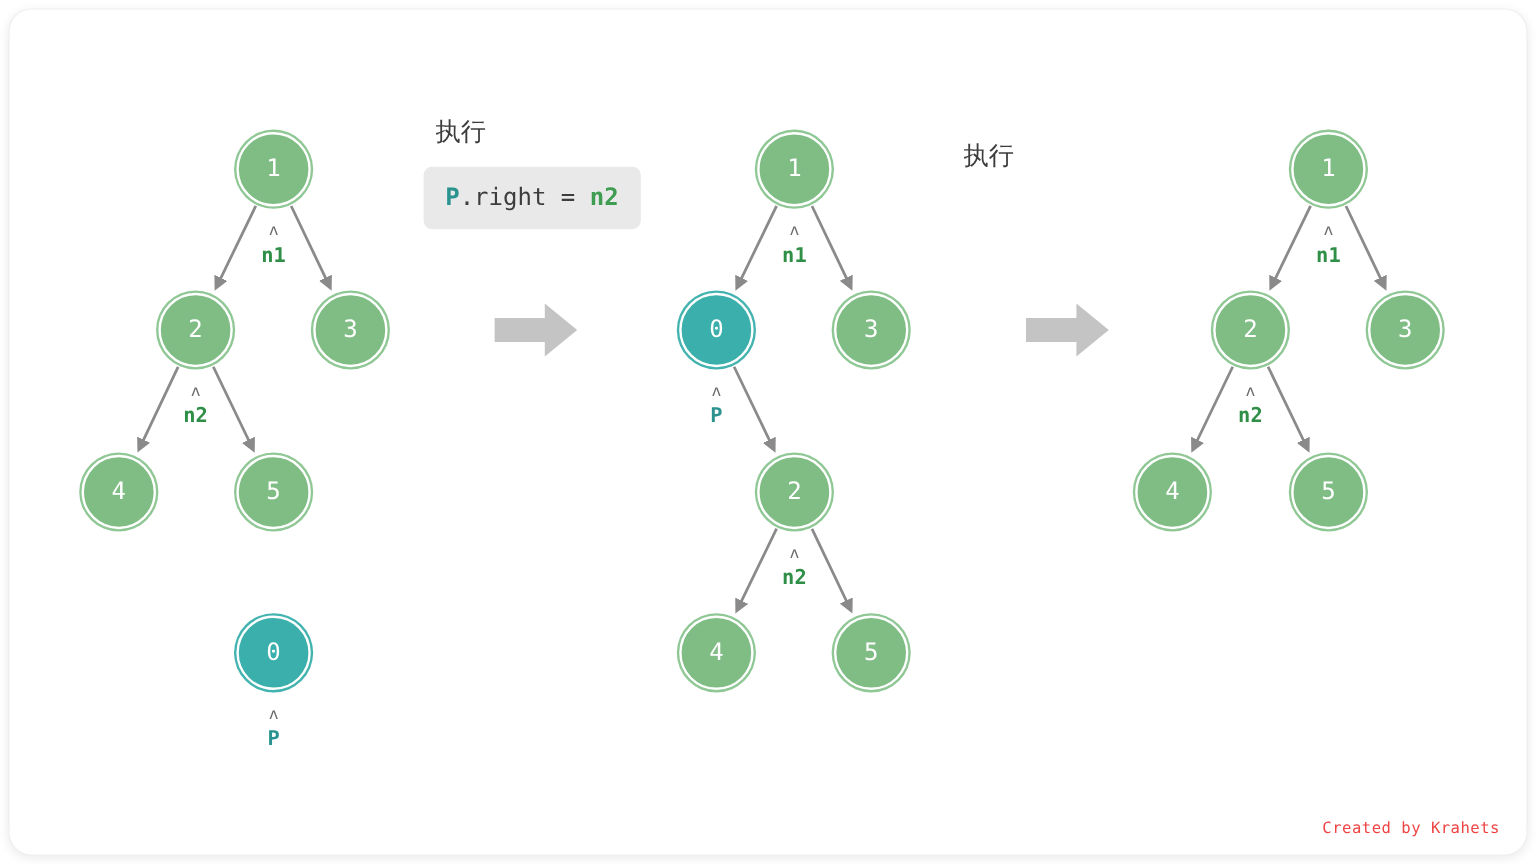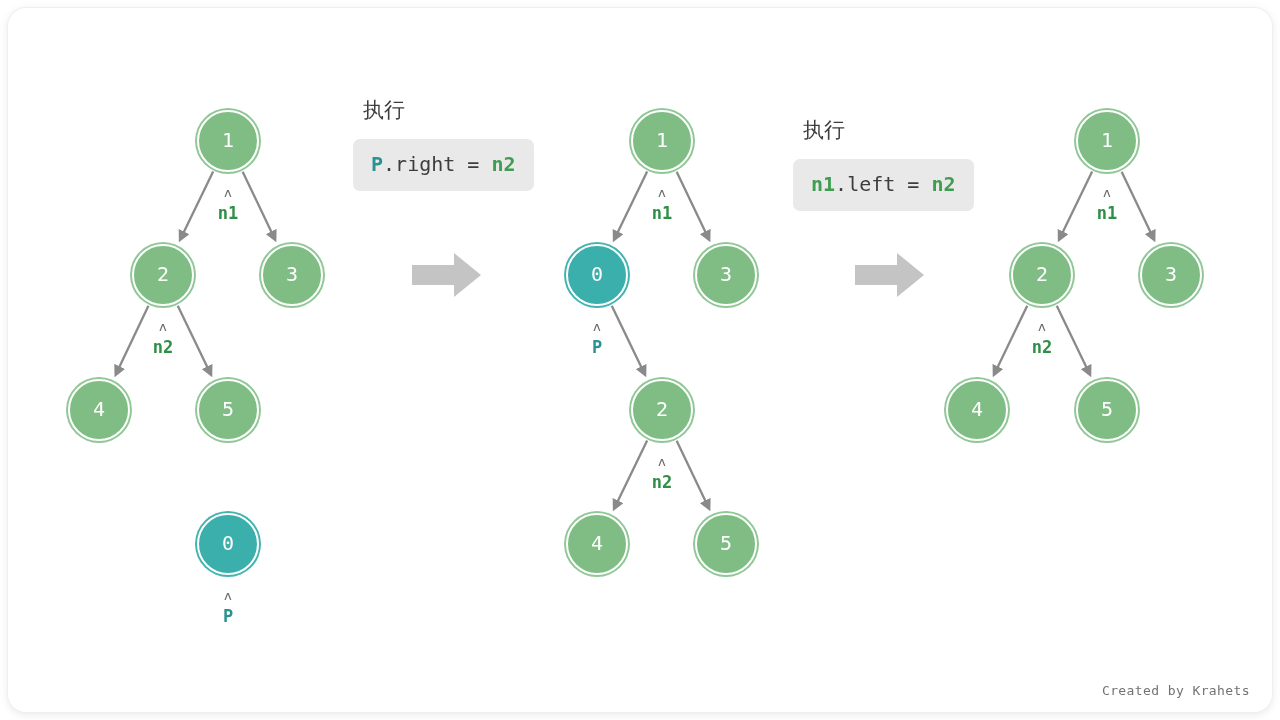--- a/index.html
+++ b/index.html
@@ -119,21 +119,21 @@
   
   .big-arrow { position: absolute; }
 
   
   .credit {
     position: absolute;
     right: 30px;
     bottom: 22px;
     font-family: "DejaVu Sans Mono", "Liberation Mono", monospace;
     font-size: 13px;
-    color: #737373;
+    color: #ef4444;
     letter-spacing: 0.4px;
   }
 </style>
 </head>
 <body>
 
 <div id="canvas">
   <div class="card"></div>
 
   <svg id="edges" viewBox="0 0 1280 720" xmlns="http://www.w3.org/2000/svg">
@@ -244,21 +244,20 @@
       <div class="ptr is-green" style="left: 1012px; top: 320px;">
         <span class="caret">ʌ</span>
         <span class="name">n2</span>
       </div>
     </div>
 
   <div class="step-caption" style="left:363px; top:98px;">执行</div>
   <div class="step-caption" style="left:803px; top:118px;">执行</div>
 
   <div class="codebox" id="codebox-1" style="left:353px; top:139px;"><div><span class="ident-teal">P</span><span class="plain">.right = </span><span class="ident-green">n2</span></div></div>
-  <div class="codebox" id="codebox-2" style="left:793px; top:159px;"><div><span class="ident-green">n1</span><span class="plain">.left = </span><span class="ident-green">n2</span></div></div>
 
   <div class="big-arrow" style="left:412px; top:252px;">
     <svg width="70" height="46" viewBox="0 0 70 46" xmlns="http://www.w3.org/2000/svg">
       <path d="M0,13 L42,13 L42,1 L69,23 L42,45 L42,33 L0,33 Z" fill="#c4c4c4"></path>
     </svg>
   </div>
   <div class="big-arrow" style="left:855px; top:252px;">
     <svg width="70" height="46" viewBox="0 0 70 46" xmlns="http://www.w3.org/2000/svg">
       <path d="M0,13 L42,13 L42,1 L69,23 L42,45 L42,33 L0,33 Z" fill="#c4c4c4"></path>
     </svg>

